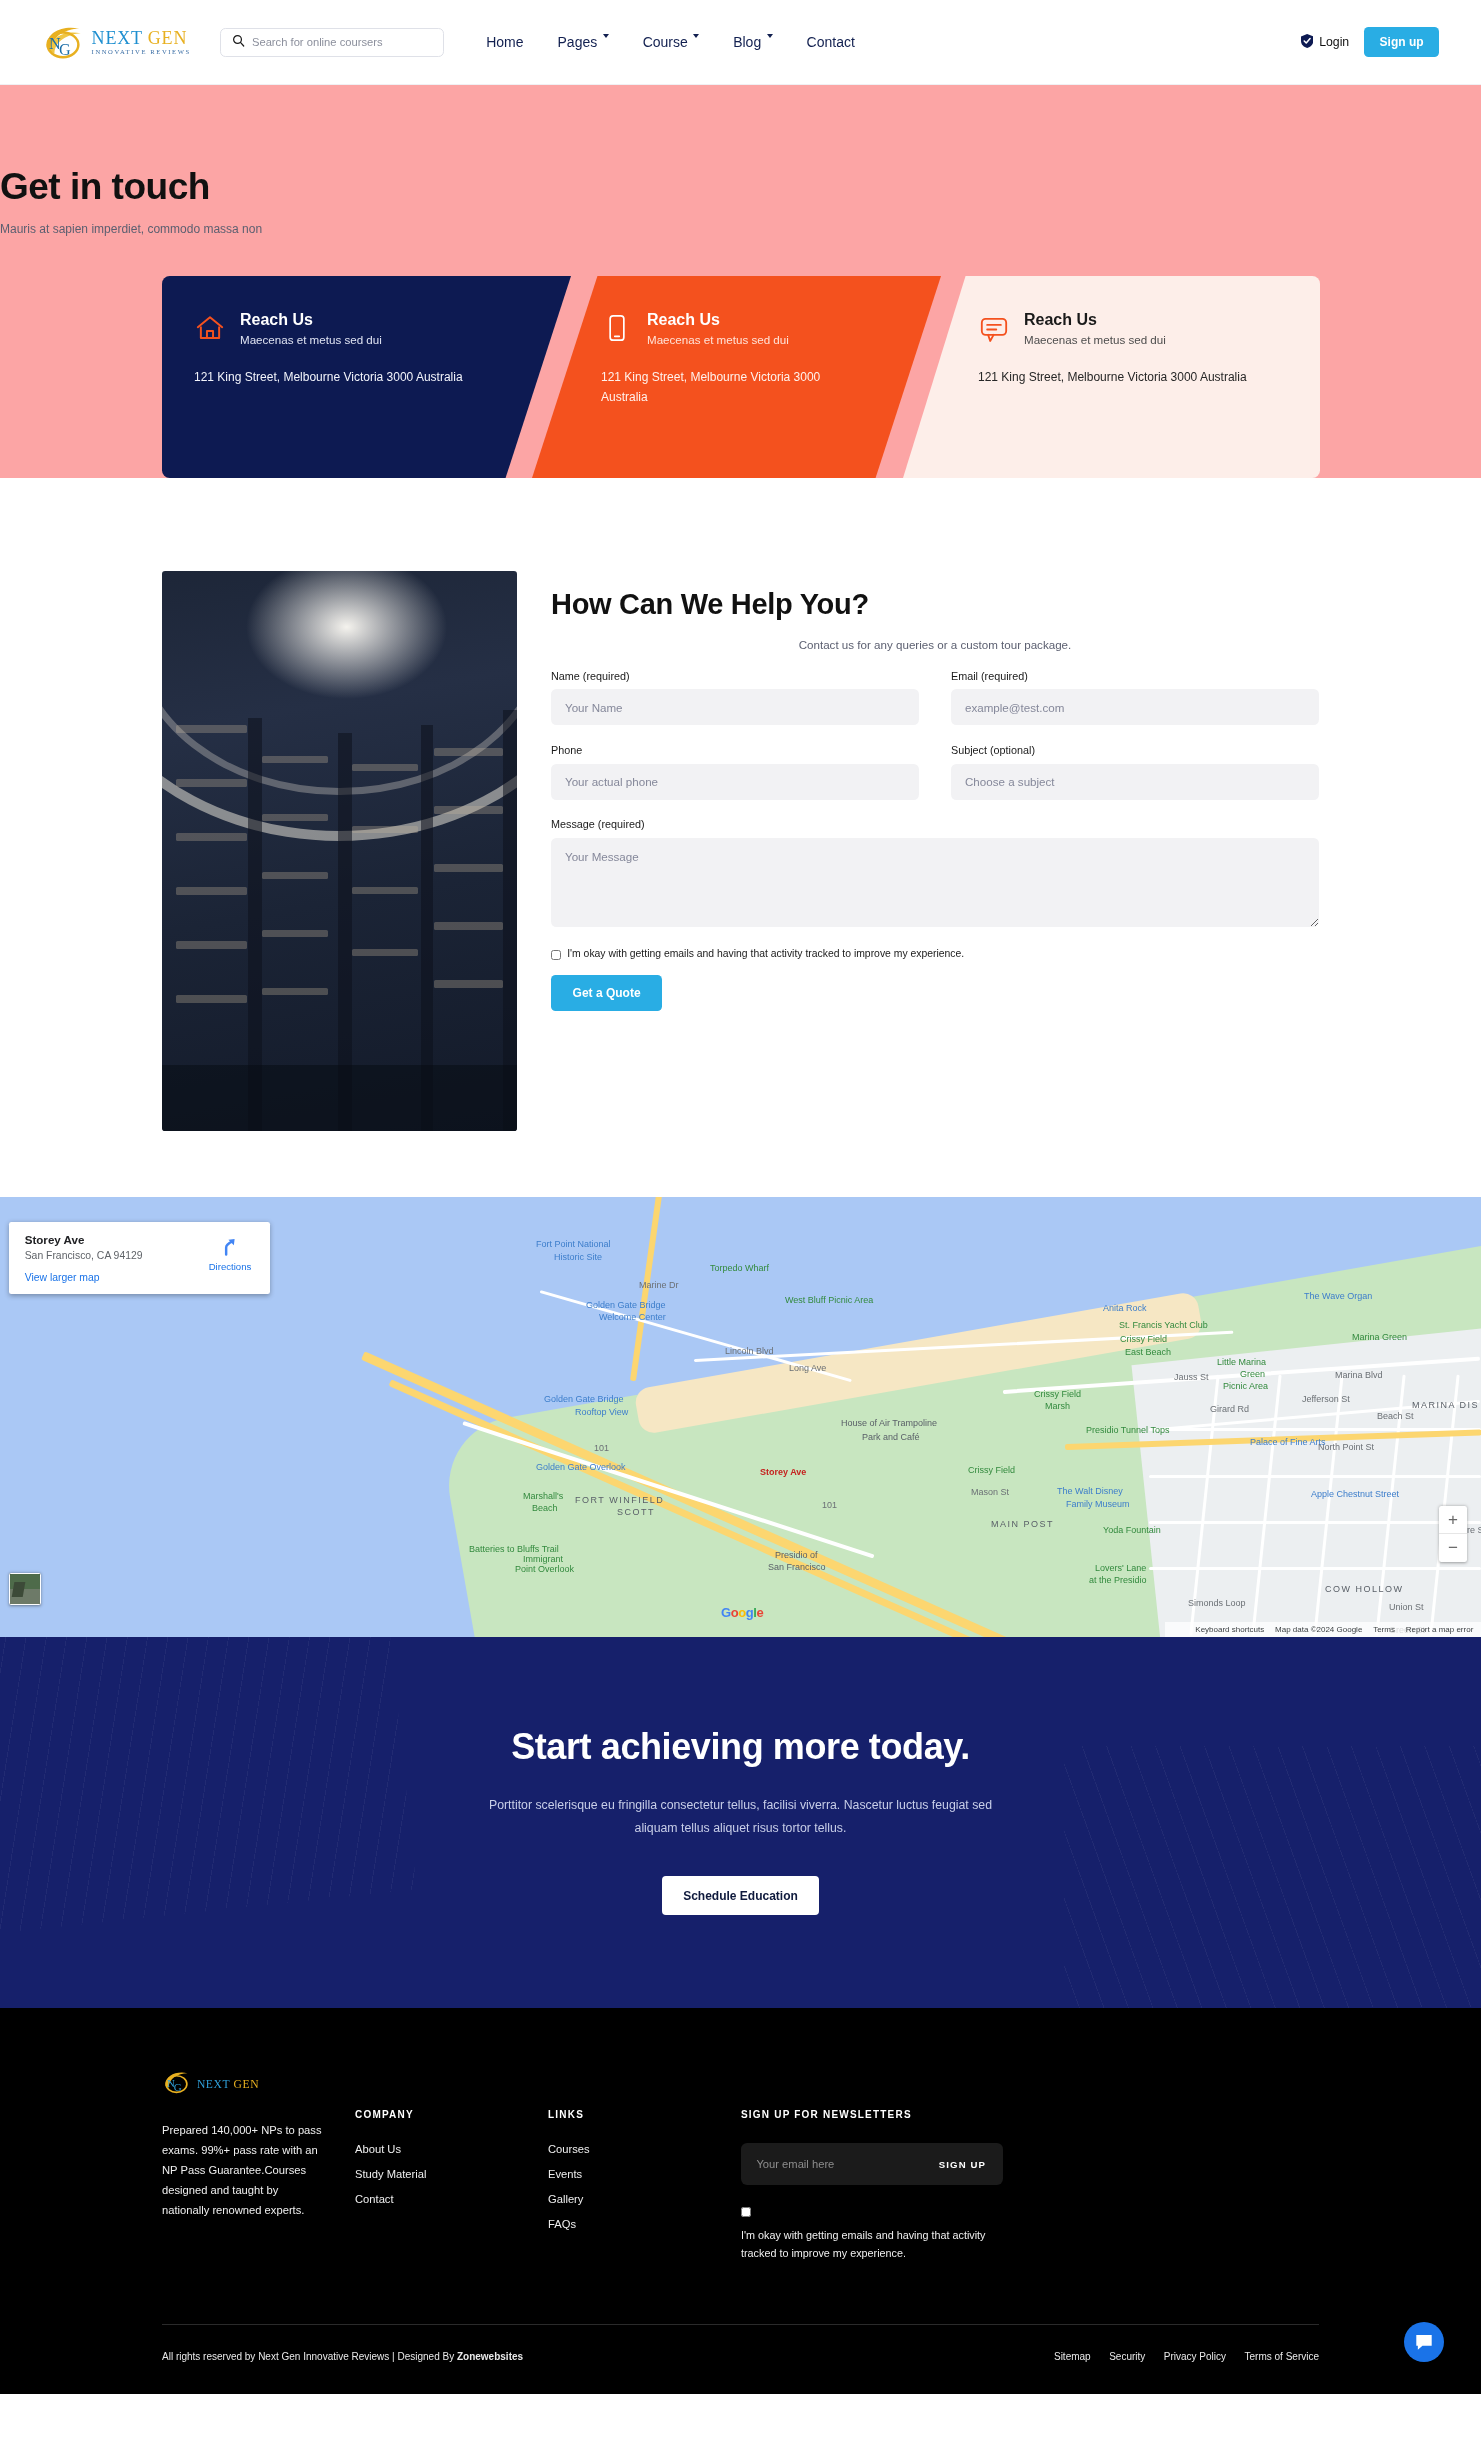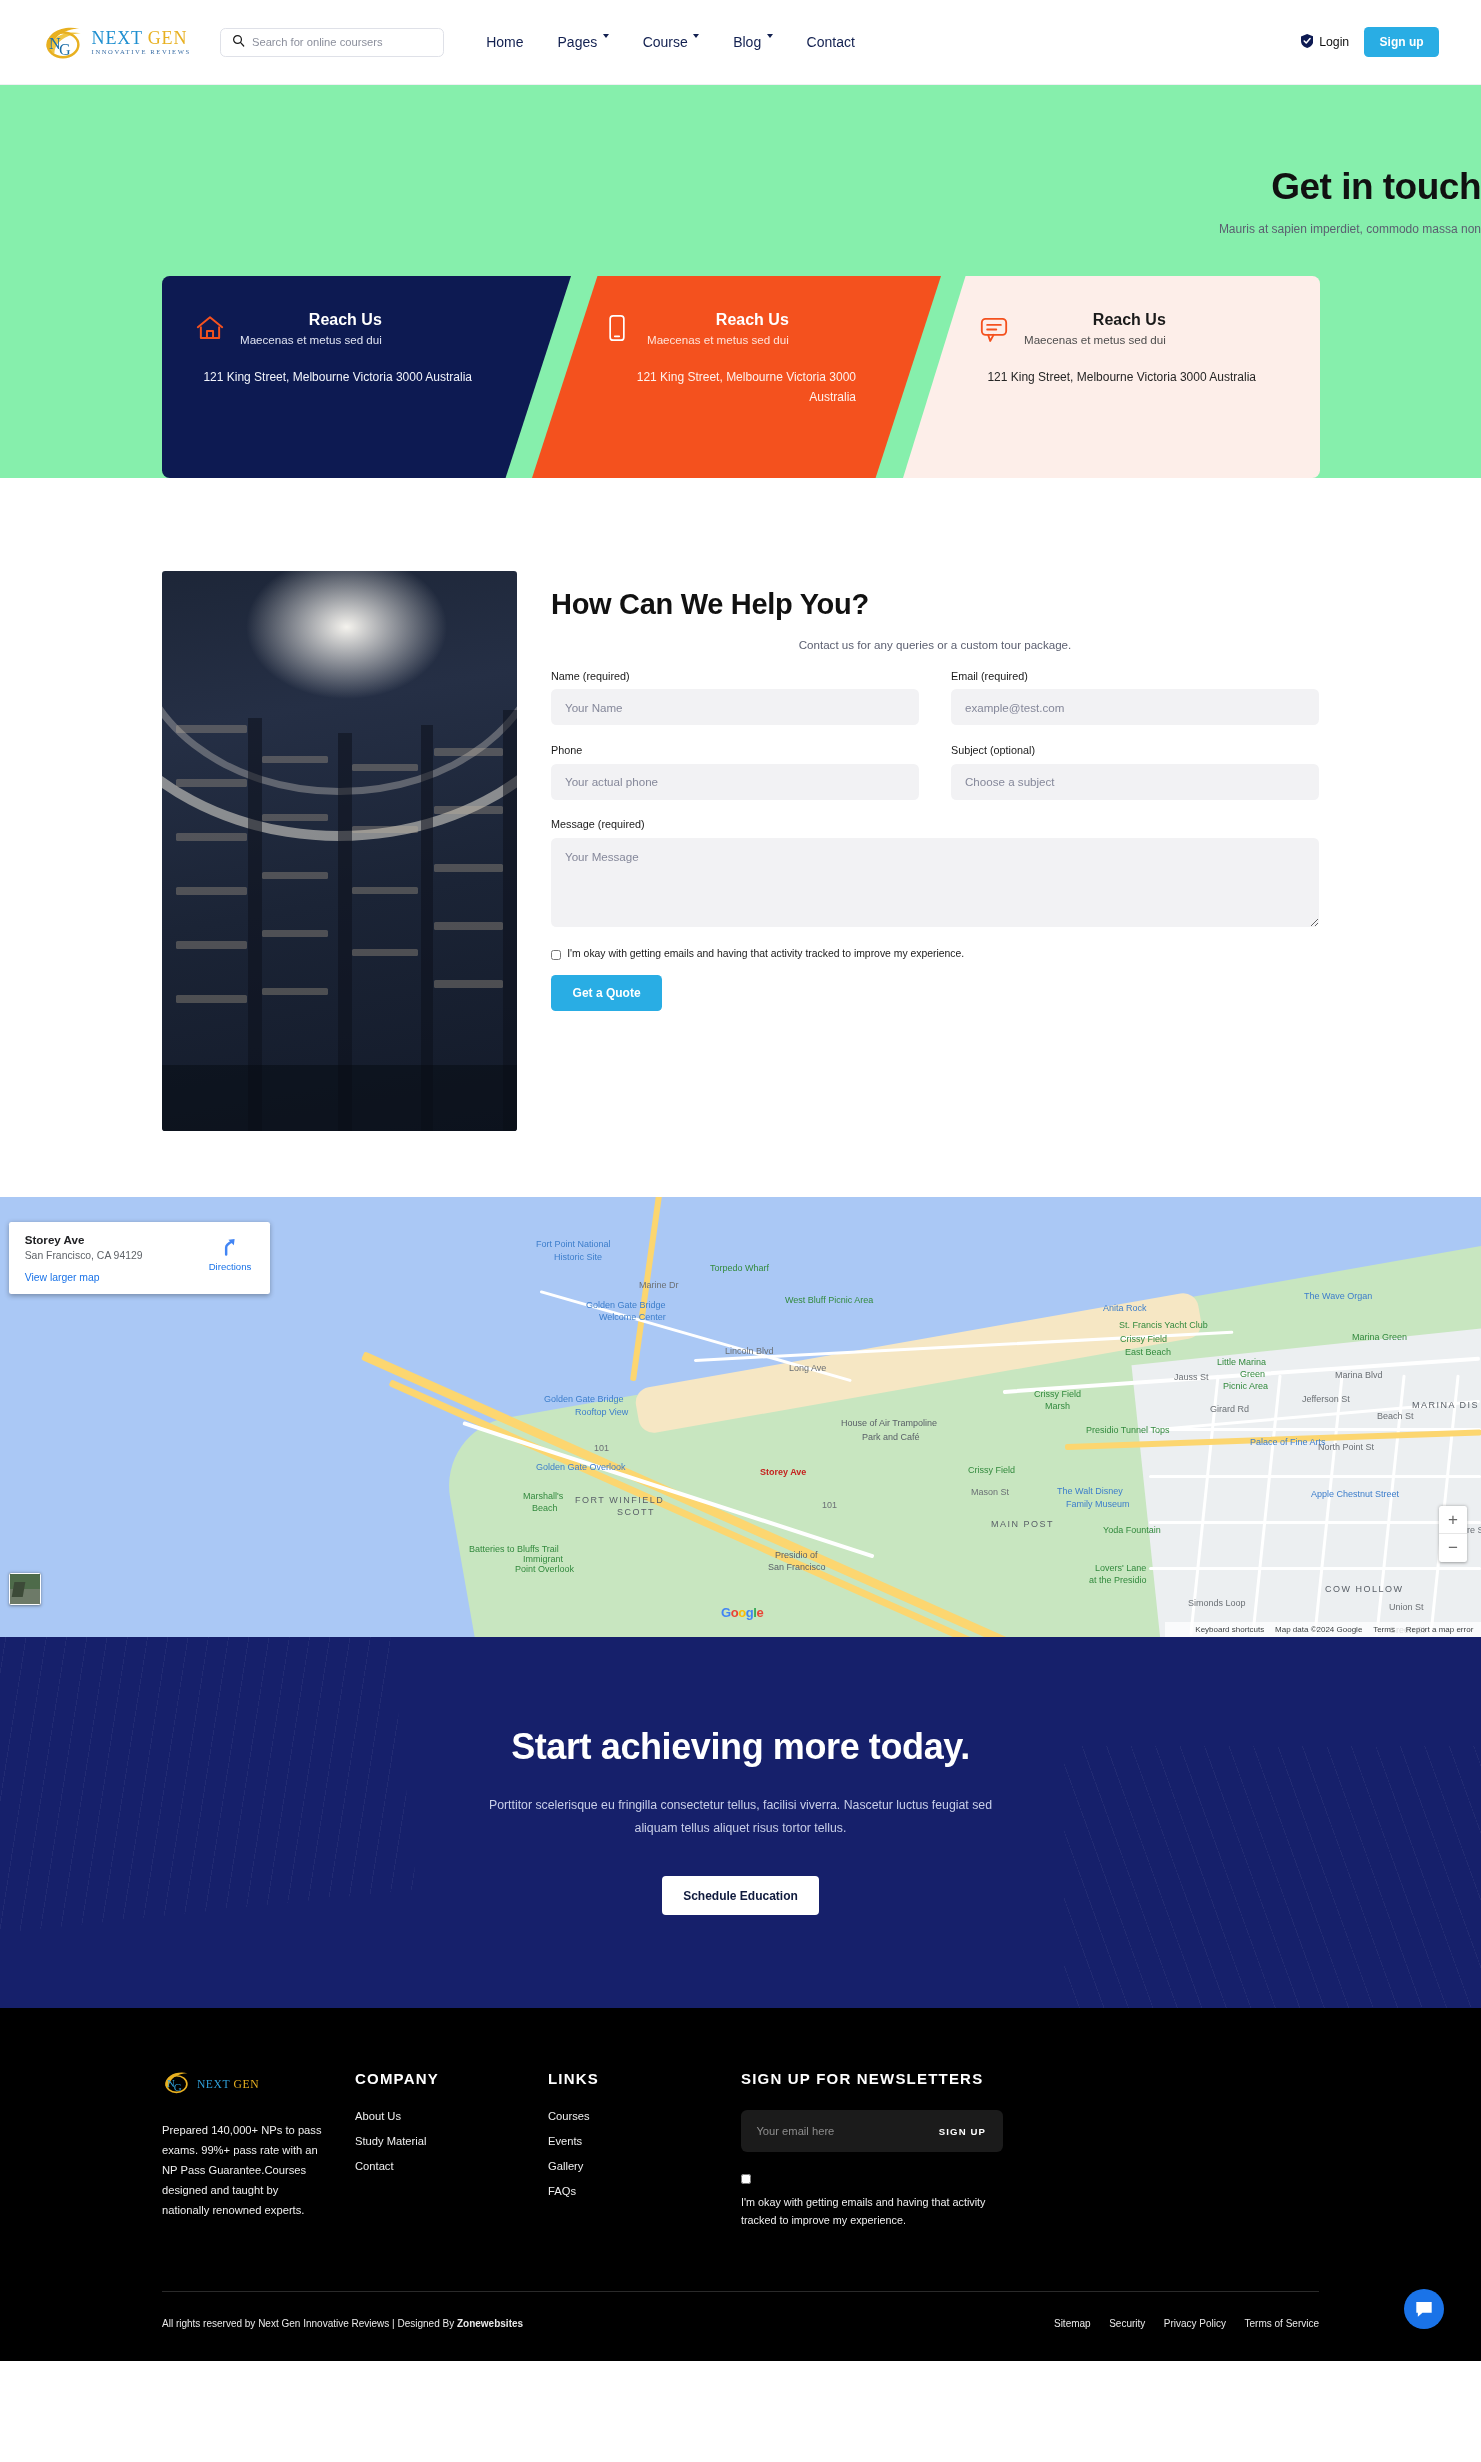--- a/index.html
+++ b/index.html
@@ -51,21 +51,21 @@
 
   .header-right { margin-left: auto; display: flex; align-items: center; gap: 15px; }
   .login { display: flex; align-items: center; gap: 6.2px; font-size: 12.3px; color: #111; cursor: pointer; }
   .signup-btn {
     background: #29ade4; color: #fff; border: none; border-radius: 4.6px;
     padding: 7.7px 15.4px; font-size: 12px; font-weight: bold; cursor: pointer;
     font-family: "Liberation Sans", sans-serif;
   }
 
   
-  .touch-section { padding: 81px 0 0 0; text-align: right; background:#86efac;}
+  .touch-section { padding: 81px 0 0 0; text-align: left; background:#fca5a5;}
   .touch-title { font-size: 37px; font-weight: bold; letter-spacing: -0.5px; color: #111; }
   .touch-sub { font-size: 12px; color: #5b5f70; margin-top: 14px; }
 
   
   .cards {
     position: relative; width: 1157px; margin: 40px auto 0 auto; height: 202px;
   }
   .card { position: absolute; top: 0; height: 202px; padding: 34px 32px 0 32px; }
   .card-inner { position: relative; z-index: 2; }
   .card-head { display: flex; align-items: center; gap: 14px; }
@@ -235,21 +235,21 @@
   .footer { background: #000; color: #fff; padding: 62px 0 0 0; }
   .footer-inner { width: 1157px; margin: 0 auto; display: flex; gap: 0; }
   .fcol-brand { width: 193px; }
   .fcol { width: 193px; }
   .fcol-contact { width: 293px; }
   .fcol-news { width: 285px; }
   .flogo { display: flex; align-items: center; gap: 3.9px; margin-bottom: 23px; }
   .flogo-text { font-family:"Liberation Serif",serif; font-size: 11.6px; letter-spacing: 0.6px; }
   .flogo-text .a { color:#2fa0da; } .flogo-text .b { color:#e8b020; }
   .fbrand-text { font-size: 11.2px; line-height: 1.78; color: #f0f0f0; width: 160px; }
-  .fhead { font-size: 15px; font-weight: bold; letter-spacing: 1.2px; margin-bottom: 23px; }
+  .fhead { font-size: 10px; font-weight: bold; letter-spacing: 1.2px; margin-bottom: 23px; margin-top: 39px; }
   .flink { font-size: 11.2px; color: #efefef; margin-bottom: 13px; cursor: pointer; display: block; }
   .faddr { font-size: 11.2px; line-height: 1.75; color: #efefef; margin-bottom: 20px; }
   .fsubhead { font-size: 9px; font-weight: bold; letter-spacing: 1.1px; margin-bottom: 9.3px; }
   .fval { font-size: 11.2px; color: #efefef; margin-bottom: 20px; }
   .news-box {
     background: #1b1b1b; border-radius: 6.2px; height: 42px; display: flex;
     align-items: center; padding: 0 17px 0 15.4px; margin-bottom: 21.6px; width: 262px;
   }
   .news-input {
     flex: 1 1 auto; background: transparent; border: none; outline: none;

